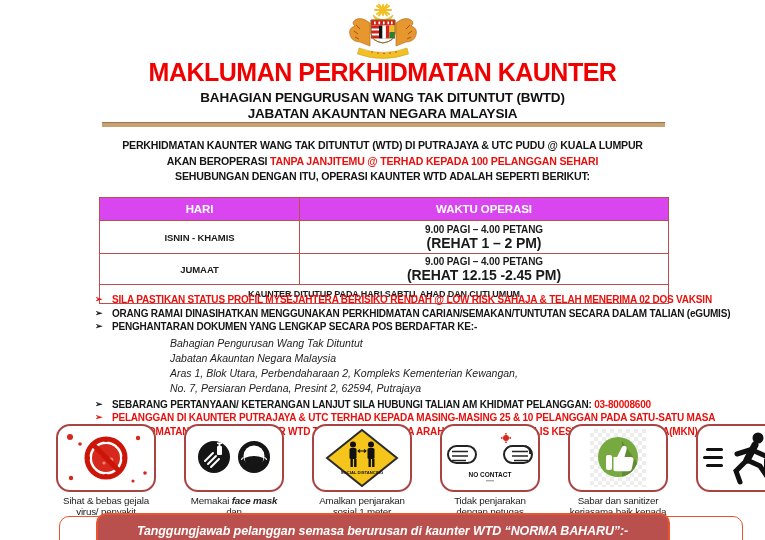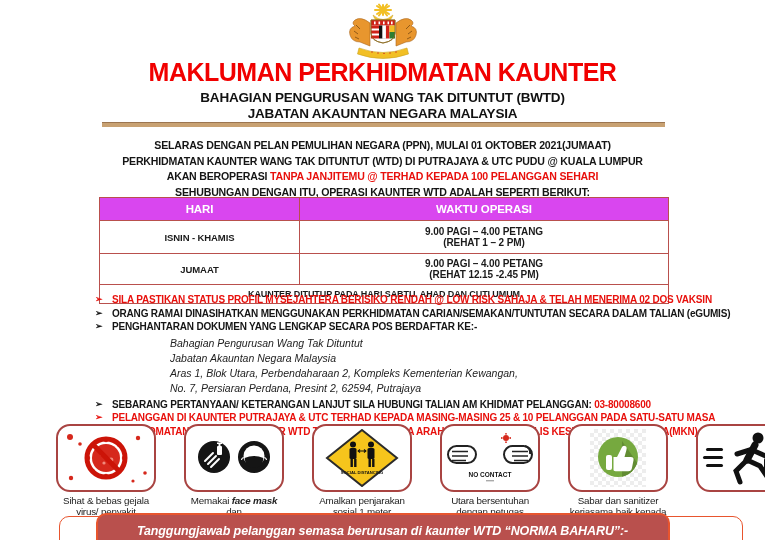--- a/index.html
+++ b/index.html
@@ -20,21 +20,21 @@
   .red{color:#e8100c;}
   
   table.sched{position:absolute;top:197px;left:99px;width:570px;border-collapse:collapse;
               table-layout:fixed;}
   table.sched th,table.sched td{border:1px solid #b9504d;text-align:center;vertical-align:middle;
               letter-spacing:-0.1px;}
   table.sched th{background:#d946ef;color:#fff;font-size:11.5px;font-weight:700;height:20px;}
   .col-day{width:200px;}
   td.day{font-size:9.5px;font-weight:700;}
   td.time{font-size:10px;font-weight:700;}
-  td.time .brk{font-size:10px;}
+  td.time .brk{font-size:14px;}
   tr.r1 td{height:30px;} tr.r2 td{height:28px;}
   td.tfoot{height:16px;font-size:9px;font-weight:700;}
   
   .notes{position:absolute;top:294px;left:95px;width:660px;}
   .note{display:flex;gap:6px;font-size:10px;font-weight:700;letter-spacing:-0.2px;
         line-height:11.6px;margin-bottom:2px;white-space:nowrap;}
   .note .mk{width:11px;flex:0 0 11px;font-size:9px;line-height:11.6px;}
   .note.black{color:#151515;} .note.isred{color:#e8100c;}
   .address{margin:3px 0 3px 75px;font-size:10.5px;font-weight:400;line-height:15px;
            color:#222;letter-spacing:0;font-style:italic;}
@@ -119,21 +119,20 @@
         </g>
     </svg>
   </div>
 
   <div class="title">MAKLUMAN PERKHIDMATAN KAUNTER</div>
   <div class="sub sub1">BAHAGIAN PENGURUSAN WANG TAK DITUNTUT (BWTD)</div>
   <div class="sub sub2">JABATAN AKAUNTAN NEGARA MALAYSIA</div>
   <div class="divider"></div>
 
   <div class="intro">
-    <div>SELARAS DENGAN PELAN PEMULIHAN NEGARA (PPN), MULAI 01 OKTOBER 2021(JUMAAT)</div>
     <div>PERKHIDMATAN KAUNTER WANG TAK DITUNTUT (WTD) DI PUTRAJAYA &amp; UTC PUDU @ KUALA LUMPUR</div>
     <div><span>AKAN BEROPERASI </span><span class="red">TANPA JANJITEMU @ TERHAD KEPADA 100 PELANGGAN SEHARI</span></div>
     <div>SEHUBUNGAN DENGAN ITU, OPERASI KAUNTER WTD ADALAH SEPERTI BERIKUT:</div>
   </div>
 
   <table class="sched">
     <colgroup>
         <col class="col-day">
         <col>
       </colgroup>
@@ -306,21 +305,21 @@
             <circle cx="64" cy="4.8" r="0.9"></circle>
               <circle cx="64" cy="13.2" r="0.9"></circle>
               <circle cx="59.8" cy="9" r="0.9"></circle>
               <circle cx="68.2" cy="9" r="0.9"></circle>
           </g>
           <text x="48" y="48" text-anchor="middle" font-size="6.5" font-weight="bold" fill="#111" font-family="Liberation Sans, sans-serif">NO CONTACT</text>
           <rect x="44" y="51" width="8" height="1.4" fill="#aaa"></rect>
         </svg>
       </div>
       <div class="caption">
-        <span>Utara bersentuhan</span><br><span>dengan petugas kaunter</span>
+        <span>Tidak penjarakan</span><br><span>dengan petugas kaunter</span>
       </div>
     </div>
 
     <div>
       <div class="card">
         <svg width="96" height="58" viewBox="0 0 96 58">
           <defs>
             <pattern id="chk" width="8" height="8" patternUnits="userSpaceOnUse">
               <rect width="8" height="8" fill="#fff"></rect>
                 <rect width="4" height="4" fill="#ededed"></rect>

